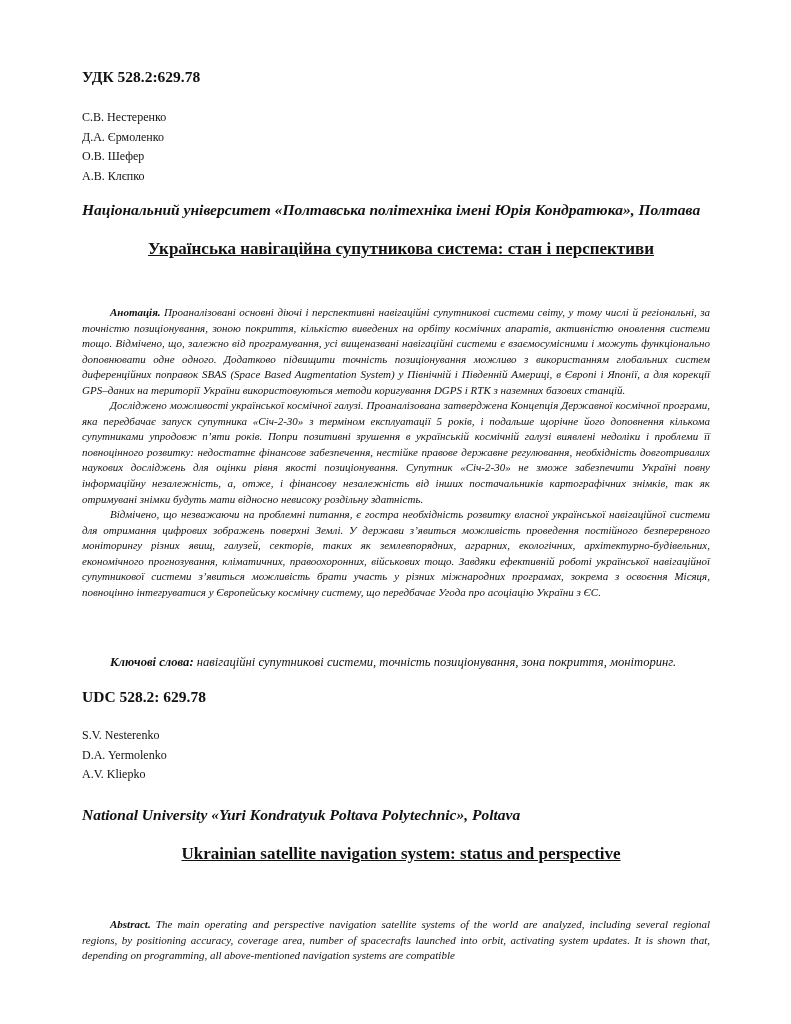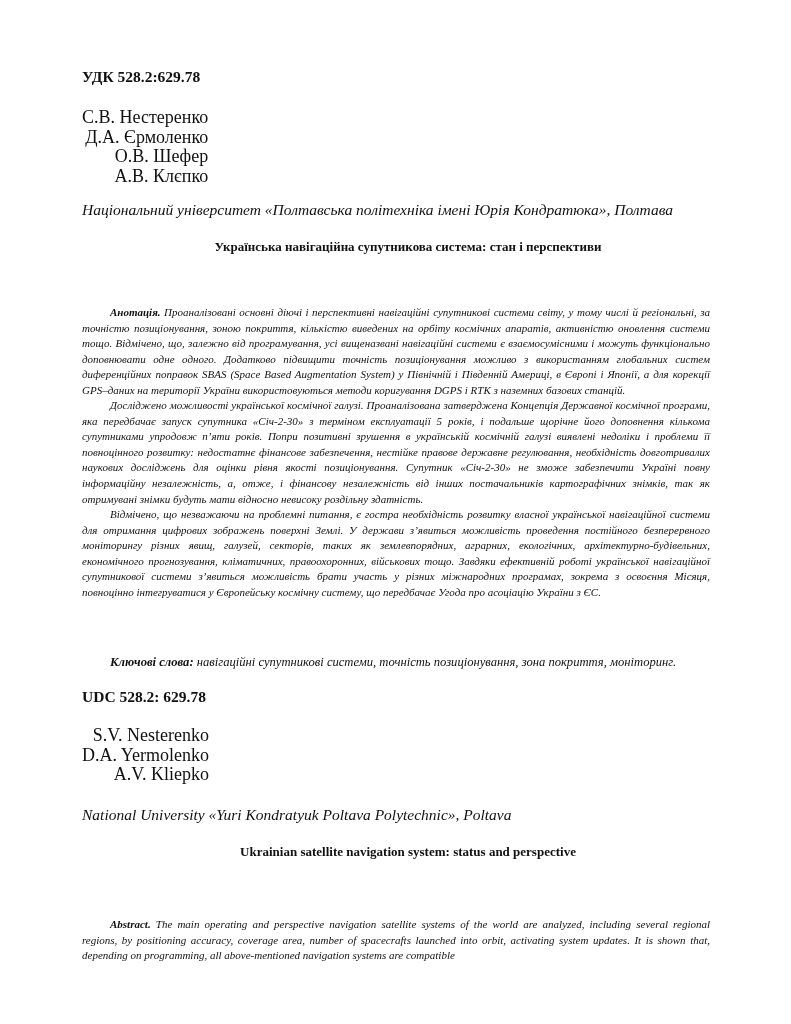--- a/index.html
+++ b/index.html
@@ -1,22 +1,22 @@
 <!DOCTYPE html>
 <html><head>
 <meta charset="utf-8">
 <style>
   html, body { margin: 0; padding: 0; background: #ffffff; }
   body { width: 791px; height: 1024px; overflow: hidden; position: relative;
          font-family: "Liberation Serif", "DejaVu Serif", serif; color: #111; }
   .page { position: absolute; left: 82px; top: 0; width: 628px; }
   .udk { position: absolute; top: 68px; left: 0; font-weight: bold; font-size: 15.5px; }
-  .authors { position: absolute; left: 0; font-size: 18px; line-height: 19.7px; text-align: right; }
-  .affil { position: absolute; left: 0; font-style: italic; font-size: 15.5px; white-space: nowrap; }
-  .title { position: absolute; left: 12px; width: 628px; text-align: center; font-weight: bold; font-size: 13px; }
+  .authors { position: absolute; left: 0; font-size: 12px; line-height: 19.7px; }
+  .affil { position: absolute; left: 0; font-style: italic; font-size: 15.5px; white-space: nowrap; font-weight: bold; }
+  .title { position: absolute; left: 5px; width: 628px; text-align: center; font-weight: bold; font-size: 17px; text-decoration: underline; }
   .abstract { position: absolute; left: 0; width: 628px; font-style: italic; font-size: 11px;
               line-height: 15.55px; text-align: justify; margin-top: 40px; }
   .abstract p { margin: 0; text-indent: 28px; }
   .abstract .lbl { font-weight: bold; }
   .kw { position: absolute; left: 0; width: 628px; font-size: 12.6px; font-style: italic; text-indent: 28px; white-space: nowrap; }
   .kw .lbl { font-weight: bold; margin-top: 28px; }
 </style>
 </head>
 <body>
 

